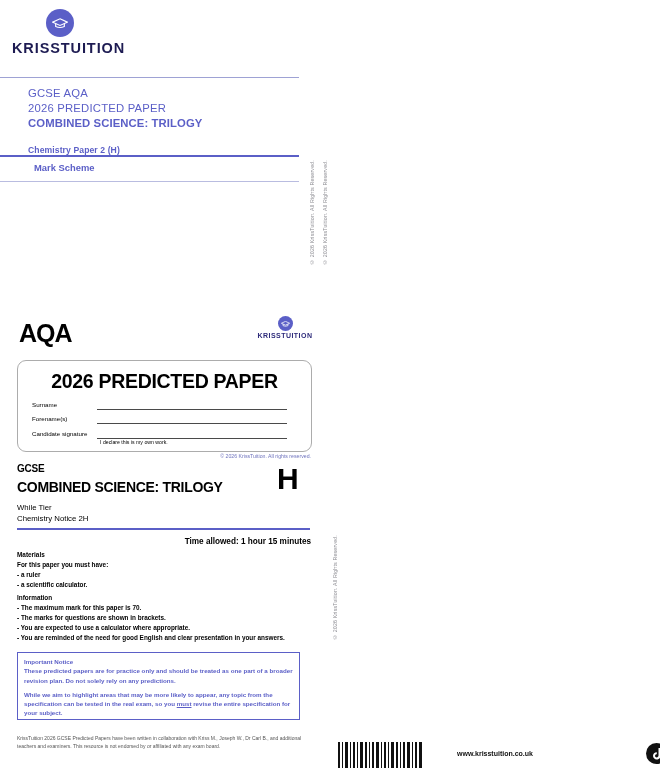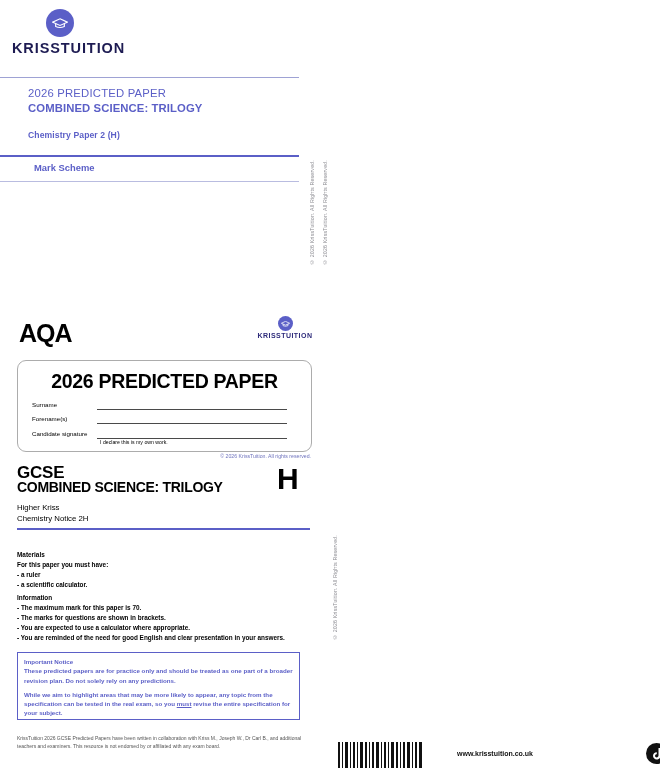--- a/index.html
+++ b/index.html
@@ -49,21 +49,21 @@
   .kt-mark .nm{font-size:7px;font-weight:bold;color:#2d2a7a;letter-spacing:.45px;margin-top:1px;}
   .candbox{position:absolute;left:17px;top:50px;width:293px;height:90px;
            border:.9px solid #acacac;border-radius:9px;background:#fff;}
   .predtitle{position:absolute;left:0;top:9px;width:293px;text-align:center;
              font-size:19.5px;font-weight:bold;color:#000;letter-spacing:-.3px;}
   .frow{position:absolute;left:14px;font-size:6.2px;color:#000;}
   .fline{position:absolute;height:.9px;background:#4a4a4a;}
   .declare{position:absolute;left:82px;top:78px;font-size:5.2px;color:#000;}
   .copyline{position:absolute;left:0;top:143px;width:311px;text-align:right;
             font-size:5.2px;color:#6f73bd;}
-  .gcse{position:absolute;left:17px;top:153px;font-size:17px;font-weight:bold;color:#000;letter-spacing:-.2px;}
+  .gcse{position:absolute;left:17px;top:153px;font-size:10px;font-weight:bold;color:#000;letter-spacing:-.2px;}
   .subject{position:absolute;left:17px;top:169px;font-size:14px;font-weight:bold;color:#000;letter-spacing:-.3px;}
   .tier{position:absolute;left:17px;top:192px;font-size:7.8px;color:#000;line-height:1.42;}
   .hbadge{position:absolute;left:277px;top:152px;font-size:30px;font-weight:bold;color:#000;}
   .rule-d{position:absolute;left:17px;top:218px;width:293px;height:2px;background:#5b5fc7;}
   .timeallowed{position:absolute;left:0;top:227px;width:311px;text-align:right;
                font-size:8.2px;font-weight:bold;color:#000;}
   .sec{position:absolute;left:17px;font-size:6.4px;font-weight:bold;color:#000;line-height:1.58;}
   .notice{position:absolute;left:17px;top:342px;width:283px;height:68px;
           border:1.4px solid #5b5fc7;padding:4px 6px;box-sizing:border-box;}
   .notice .t{font-size:6.2px;font-weight:bold;color:#5b5fc7;line-height:1.5;}
@@ -87,20 +87,21 @@
   <div class="q1">
     <div class="ms-logo">
       <svg width="16" height="11" viewBox="0 0 24 16" aria-hidden="true">
         <path d="M12 1 L23 6 L12 11 L1 6 Z" fill="none" stroke="#ffffff" stroke-width="1.7"></path>
         <path d="M5.5 8 L5.5 12.5 Q12 15.5 18.5 12.5 L18.5 8" fill="none" stroke="#ffffff" stroke-width="1.7"></path>
       </svg>
     </div>
     <div class="ms-brand">KRISSTUITION</div>
     <div class="rule-a"></div>
     <div class="ms-meta">
+      <div class="l1">GCSE AQA</div>
       <div class="l2">2026 PREDICTED PAPER</div>
       <div class="l3">COMBINED SCIENCE: TRILOGY</div>
       <div class="l4">Chemistry Paper 2 (H)</div>
     </div>
     <div class="rule-b"></div>
     <div class="ms-scheme">Mark Scheme</div>
     <div class="rule-c"></div>
   </div>
 
   <div class="vert-copy" style="left:309px;top:160px;">© 2026 KrissTuition. All Rights Reserved.</div>
@@ -149,25 +150,26 @@
       <div class="fline" style="left:79px;top:77px;width:190px;"></div>
 
       <div class="declare">I declare this is my own work.</div>
     </div>
 
     <div class="copyline">© 2026 KrissTuition. All rights reserved.</div>
 
     <div class="gcse">GCSE</div>
     <div class="subject">COMBINED SCIENCE: TRILOGY</div>
     <div class="tier">
-      <div>Higher Kriss</div>
+      <div>While Tier</div>
       <div>Chemistry Notice 2H</div>
     </div>
     <div class="hbadge">H</div>
     <div class="rule-d"></div>
+    <div class="timeallowed">Time allowed: 1 hour 15 minutes</div>
 
     <div class="sec" style="top:240px;">
       <div>Materials</div>
       <div>For this paper you must have:</div>
       <div>- a ruler</div>
       <div>- a scientific calculator.</div>
     </div>
 
     <div class="sec" style="top:283px;">
       <div>Information</div>

